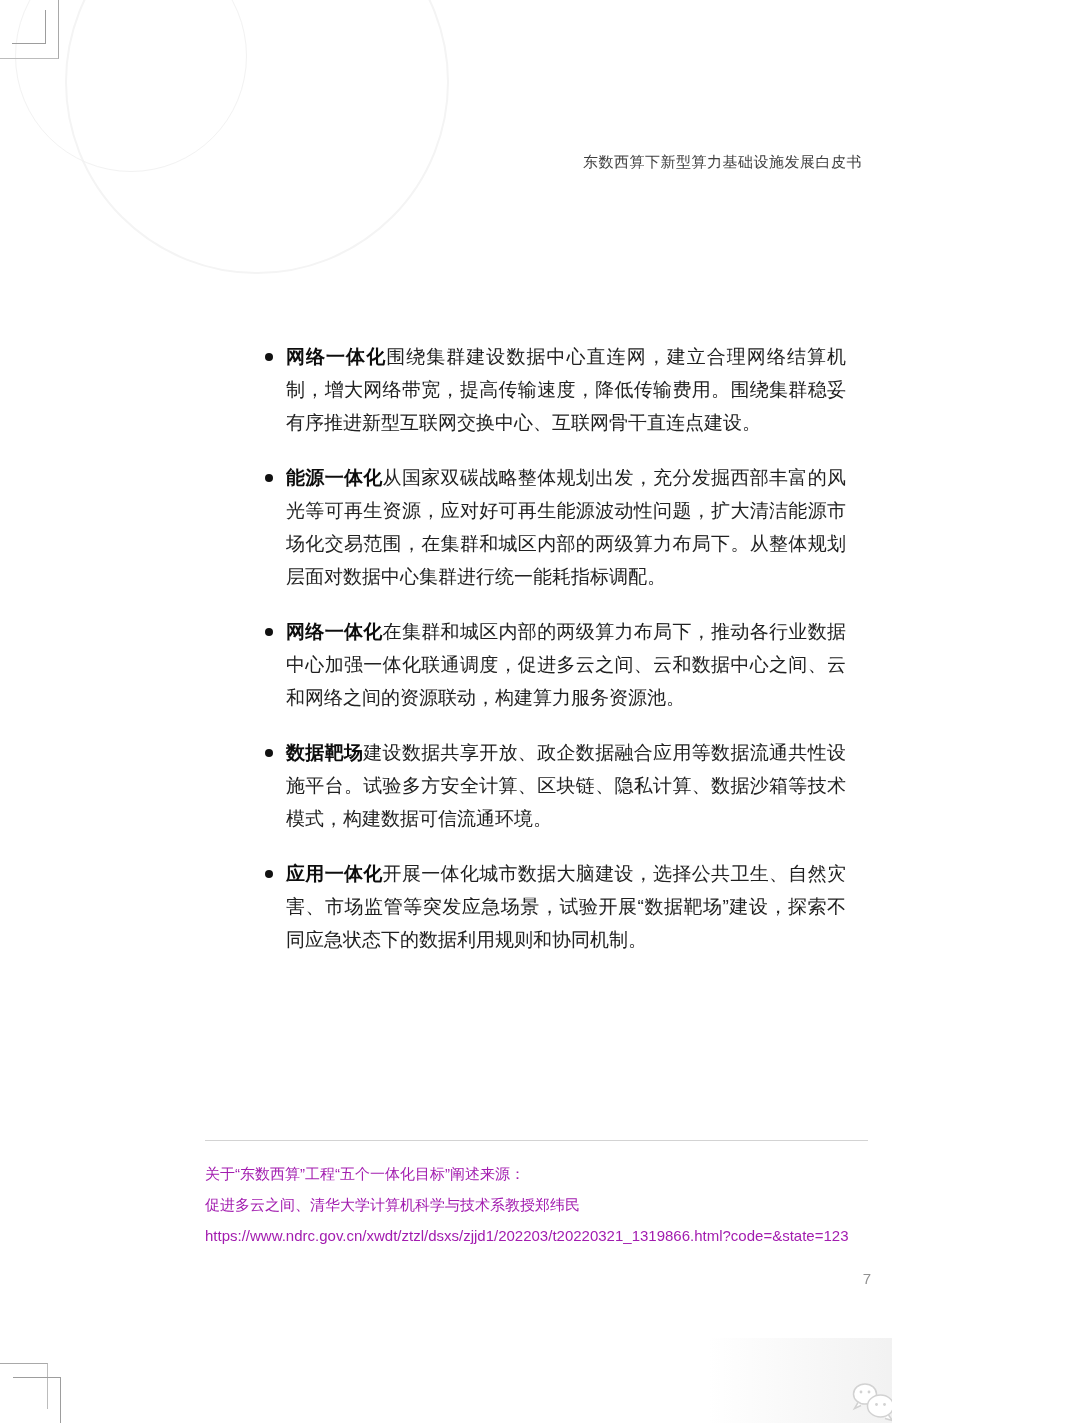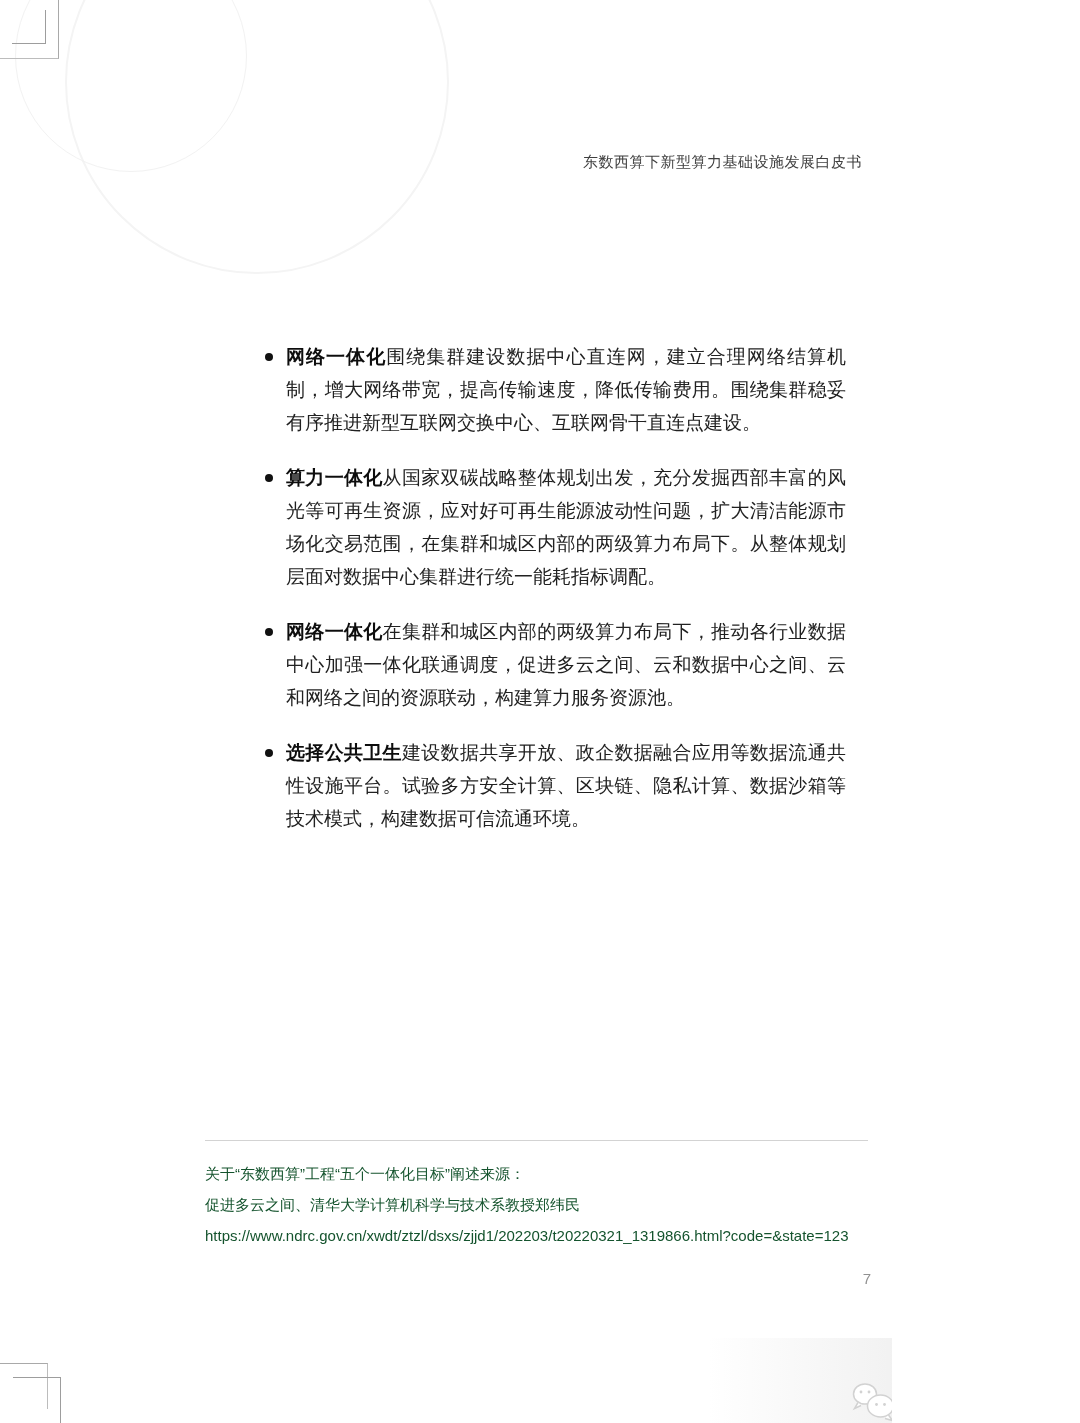--- a/index.html
+++ b/index.html
@@ -39,21 +39,21 @@
   .bullets li{position:relative;margin:0 0 22px 0;}
   .bullets li .dot{
     position:absolute;left:-21px;top:13px;width:8px;height:8px;border-radius:50%;
     background:#111;
   }
   .bullets li strong{color:#0d0d0d;font-weight:bold;}
   
   .footnote-rule{position:absolute;left:205px;top:1140px;width:663px;height:1px;background:#d3d3d3;}
   .footnote{
     position:absolute;left:205px;top:1158px;width:700px;
-    font-size:15px;line-height:31px;color:#14532d;
+    font-size:15px;line-height:31px;color:#a21caf;
   }
   .footnote div{white-space:nowrap;}
   
   .page-number{
     position:absolute;left:852px;top:1270px;width:30px;text-align:center;
     font-size:15px;color:#919191;
   }
   
   .watermark-band{
     position:absolute;left:708px;top:1338px;width:390px;height:85px;
@@ -97,29 +97,33 @@
 
   <div class="running-head">东数西算下新型算力基础设施发展白皮书</div>
 
   <ul class="bullets">
     <li>
       <span class="dot"></span>
       <strong>网络一体化</strong><span>围绕集群建设数据中心直连网，建立合理网络结算机制，增大网络带宽，提高传输速度，降低传输费用。围绕集群稳妥有序推进新型互联网交换中心、互联网骨干直连点建设。</span>
     </li>
     <li>
       <span class="dot"></span>
-      <strong>算力一体化</strong><span>从国家双碳战略整体规划出发，充分发掘西部丰富的风光等可再生资源，应对好可再生能源波动性问题，扩大清洁能源市场化交易范围，在集群和城区内部的两级算力布局下。从整体规划层面对数据中心集群进行统一能耗指标调配。</span>
+      <strong>能源一体化</strong><span>从国家双碳战略整体规划出发，充分发掘西部丰富的风光等可再生资源，应对好可再生能源波动性问题，扩大清洁能源市场化交易范围，在集群和城区内部的两级算力布局下。从整体规划层面对数据中心集群进行统一能耗指标调配。</span>
     </li>
     <li>
       <span class="dot"></span>
       <strong>网络一体化</strong><span>在集群和城区内部的两级算力布局下，推动各行业数据中心加强一体化联通调度，促进多云之间、云和数据中心之间、云和网络之间的资源联动，构建算力服务资源池。</span>
     </li>
     <li>
       <span class="dot"></span>
-      <strong>选择公共卫生</strong><span>建设数据共享开放、政企数据融合应用等数据流通共性设施平台。试验多方安全计算、区块链、隐私计算、数据沙箱等技术模式，构建数据可信流通环境。</span>
+      <strong>数据靶场</strong><span>建设数据共享开放、政企数据融合应用等数据流通共性设施平台。试验多方安全计算、区块链、隐私计算、数据沙箱等技术模式，构建数据可信流通环境。</span>
+    </li>
+    <li>
+      <span class="dot"></span>
+      <strong>应用一体化</strong><span>开展一体化城市数据大脑建设，选择公共卫生、自然灾害、市场监管等突发应急场景，试验开展“数据靶场”建设，探索不同应急状态下的数据利用规则和协同机制。</span>
     </li>
   </ul>
 
   <div class="footnote-rule"></div>
   <div class="footnote">
     <div>关于“东数西算”工程“五个一体化目标”阐述来源：</div>
     <div>促进多云之间、清华大学计算机科学与技术系教授郑纬民</div>
     <div>https://www.ndrc.gov.cn/xwdt/ztzl/dsxs/zjjd1/202203/t20220321_1319866.html?code=&amp;state=123</div>
   </div>
 

